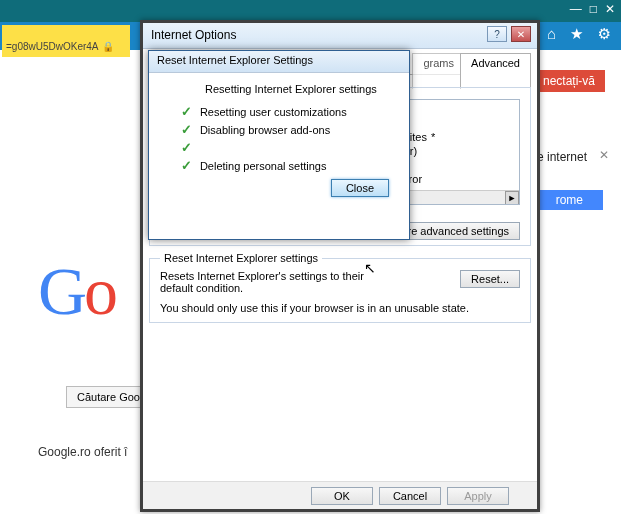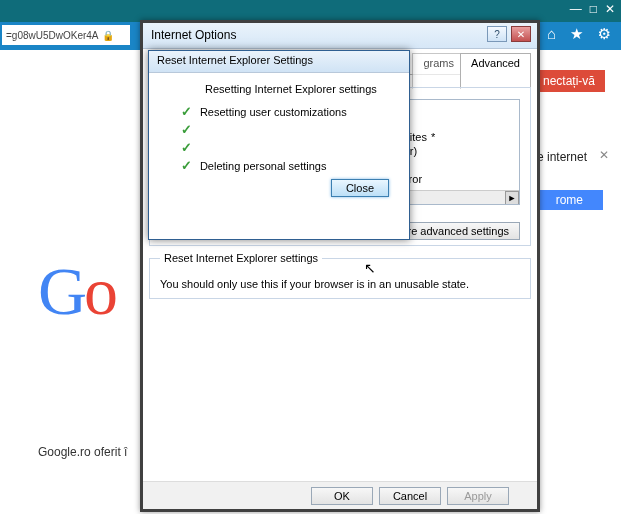--- a/index.html
+++ b/index.html
@@ -7,21 +7,21 @@
 
 .desktop{position:absolute;inset:0;background:#fff;}
 
 
 .outerbar{position:absolute;top:0;left:0;right:0;height:22px;background:#0f6c7a;}
 .outerbar .wctrls{position:absolute;right:6px;top:2px;display:flex;gap:8px;color:#fff;font-size:12px;}
 .outerbar .wctrls span{cursor:default;}
 
 
 .iebar{position:absolute;top:22px;left:0;right:0;height:28px;background:#1a85c6;color:#fff;}
-.iebar .url{position:absolute;left:2px;top:3px;width:128px;height:20px;background:#ffffff;color:#444;display:flex;align-items:center;padding:8px 4px;font-size:10px;overflow:hidden;}
+.iebar .url{position:absolute;left:2px;top:3px;width:128px;height:20px;background:#fde047;color:#444;display:flex;align-items:flex-start;padding:16px 4px;font-size:10px;overflow:hidden;}
 .iebar .url .lock{color:#7a7a7a;margin-left:4px;font-size:10px;}
 .iebar .righticons{position:absolute;right:10px;top:3px;display:flex;gap:14px;font-size:15px;}
 
 
 .googlelogo{position:absolute;left:38px;top:252px;font-family:Georgia,serif;font-size:68px;letter-spacing:-3px;}
 .googlelogo .b{color:#4285f4;}
 .googlelogo .r{color:#ea4335;}
 .btnSearch{position:absolute;left:66px;top:386px;padding:4px 10px;border:1px solid #bbb;background:#f5f5f5;font-size:11px;}
 .gofferit{position:absolute;left:38px;top:445px;font-size:12px;color:#333;}
 .signin{position:absolute;right:16px;top:70px;background:#dd4b39;color:#fff;padding:4px 10px;font-size:12px;}
@@ -107,20 +107,21 @@
   <div class="signin">nectați-vă</div>
   <div class="ad">
     <span class="xclose">✕</span>
     <span>riga pe internet</span>
   </div>
   <div class="rome">rome</div>
 
   <div class="googlelogo">
     <span class="b">G</span><span class="r">o</span>
   </div>
+  <div class="btnSearch">Căutare Goo</div>
   <div class="gofferit">Google.ro oferit î</div>
 
   <div class="iopt">
     <div class="titlebar">
       <div class="ttxt">Internet Options</div>
       <div class="wc">
         <div>?</div>
         <div class="close">✕</div>
       </div>
     </div>
@@ -155,20 +156,24 @@
             <div class="thumb"></div>
             <div class="rarr">►</div>
           </div>
         </div>
         <div class="note">*Takes effect after you restart your computer</div>
         <div class="btnrow-right"><span class="btn">Restore advanced settings</span></div>
       </fieldset>
 
       <fieldset class="resetfs">
         <legend>Reset Internet Explorer settings</legend>
+        <div>
+          <span class="txt">Resets Internet Explorer's settings to their default condition.</span>
+          <span class="btn resetbtn">Reset...</span>
+        </div>
         <div style="clear:both;margin-top:8px">You should only use this if your browser is in an unusable state.</div>
       </fieldset>
     </div>
 
     <div class="bottom">
       <span class="btn">OK</span>
       <span class="btn">Cancel</span>
       <span class="btn disabled">Apply</span>
     </div>
   </div>
@@ -178,20 +183,21 @@
       <div class="ttxt">Reset Internet Explorer Settings</div>
     </div>
     <div class="inner">
       <div class="heading">Resetting Internet Explorer settings</div>
       <div class="chkline">
           <span class="chkmark">✓</span>
           <span>Resetting user customizations</span>
         </div>
       <div class="chkline">
           <span class="chkmark">✓</span>
+          <span>Disabling browser add-ons</span>
         </div>
       <div class="chkline">
           <span class="chkmark">✓</span>
         </div>
       <div class="chkline">
           <span class="chkmark">✓</span>
           <span>Deleting personal settings</span>
         </div>
       <div class="closerow"><span class="closebtn">Close</span></div>
     </div>

